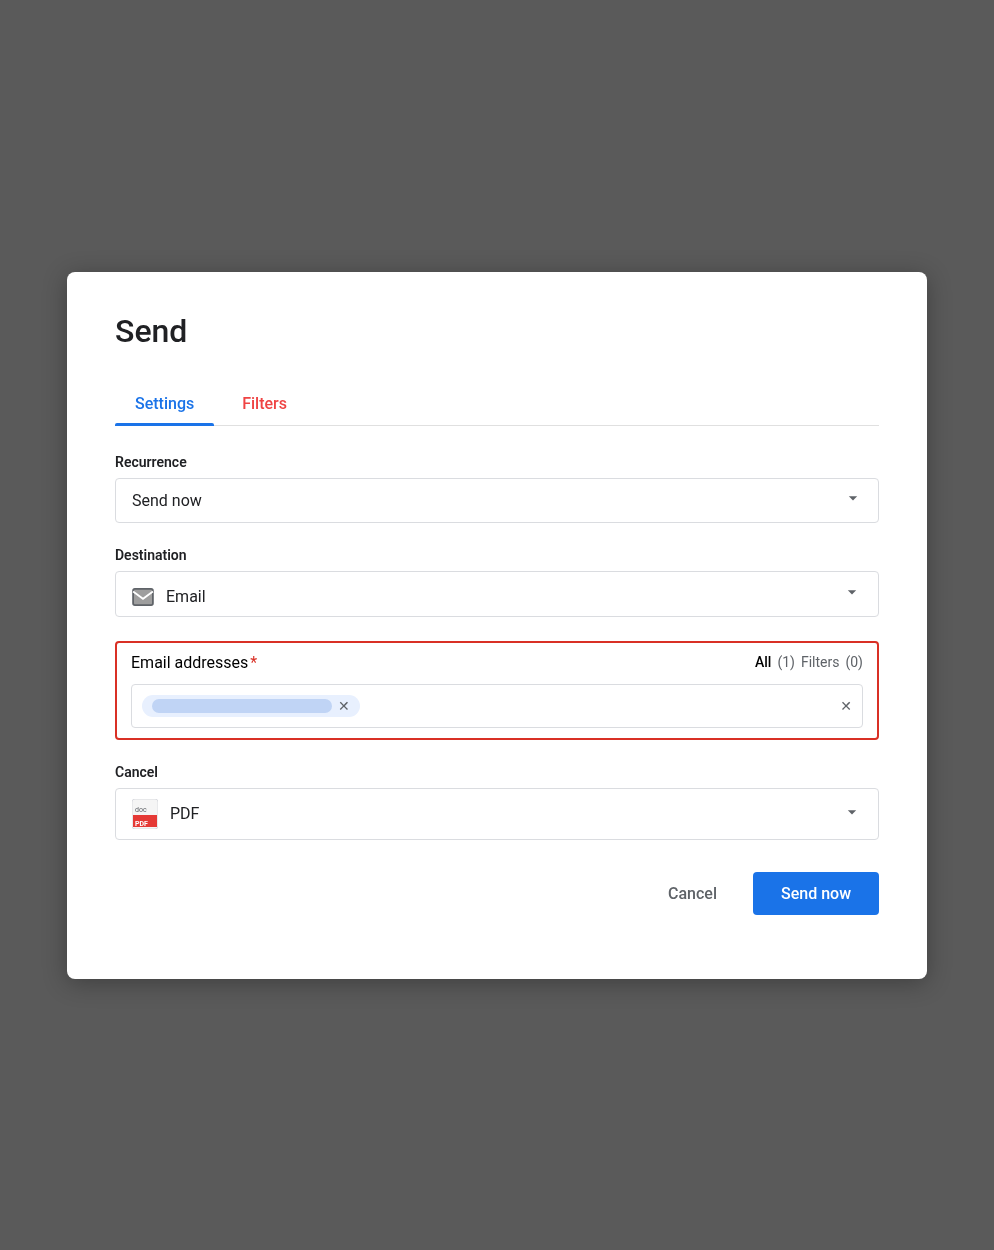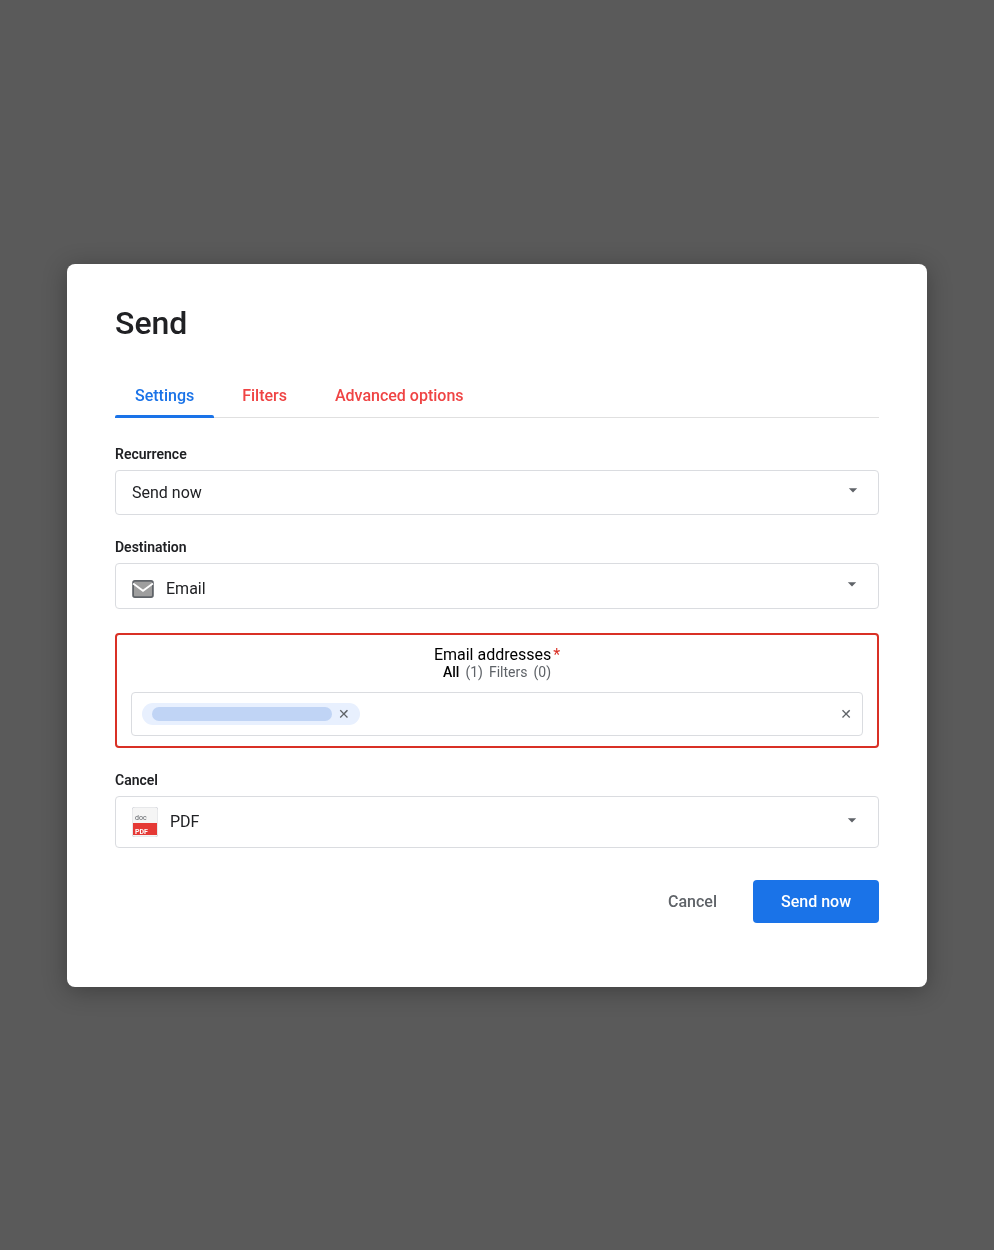--- a/index.html
+++ b/index.html
@@ -154,21 +154,20 @@
       border-radius: 4px;
       padding: 10px 14px;
       margin-bottom: 0;
     }
 
     .email-header-row {
       display: flex;
       align-items: center;
       justify-content: space-between;
       margin-bottom: 12px;
-      flex-direction: column;
     }
 
     .required-star {
       color: #d93025;
       margin-left: 2px;
     }
 
     .email-filter-links {
       display: flex;
       align-items: center;
@@ -299,23 +298,20 @@
   <div class="dialog">
 
     <h1 class="dialog-title">Send</h1>
 
     <div class="tabs">
       <div class="tab active">
         <span>Settings</span>
       </div>
       <div class="tab">
         <span>Filters</span>
-      </div>
-      <div class="tab">
-        <span>Advanced options</span>
       </div>
     </div>
 
 
     <div class="form-group">
       <label class="form-label">Recurrence</label>
       <div class="select-wrapper">
         <select class="form-select">
           <option>Send now</option>
         </select>

